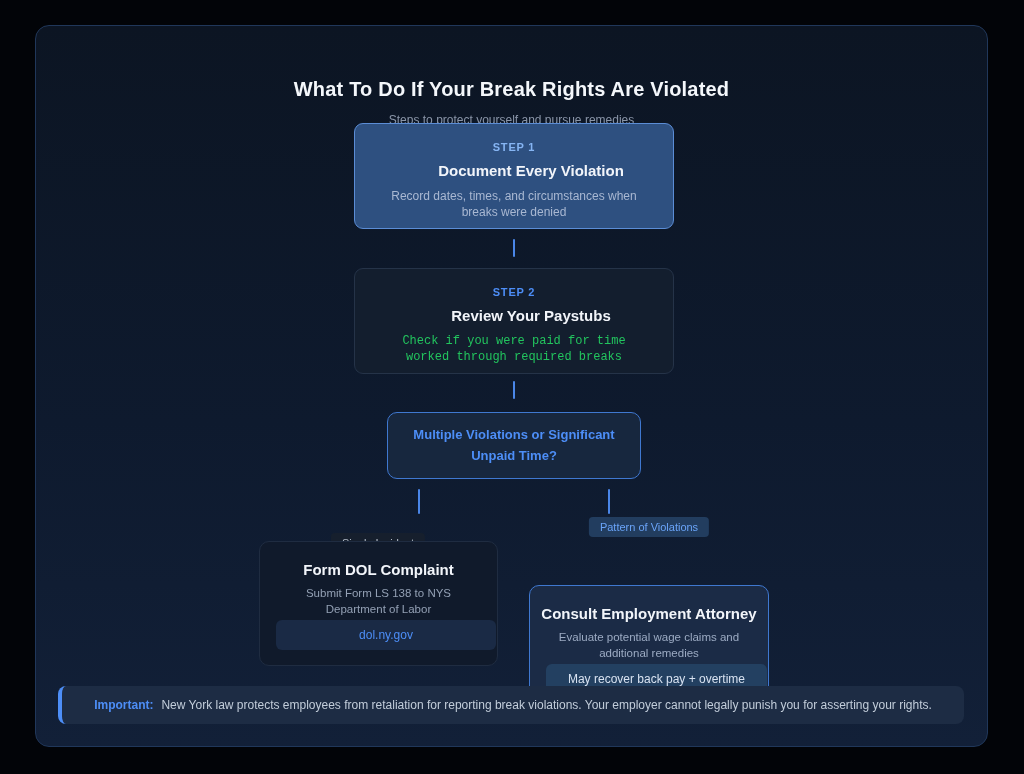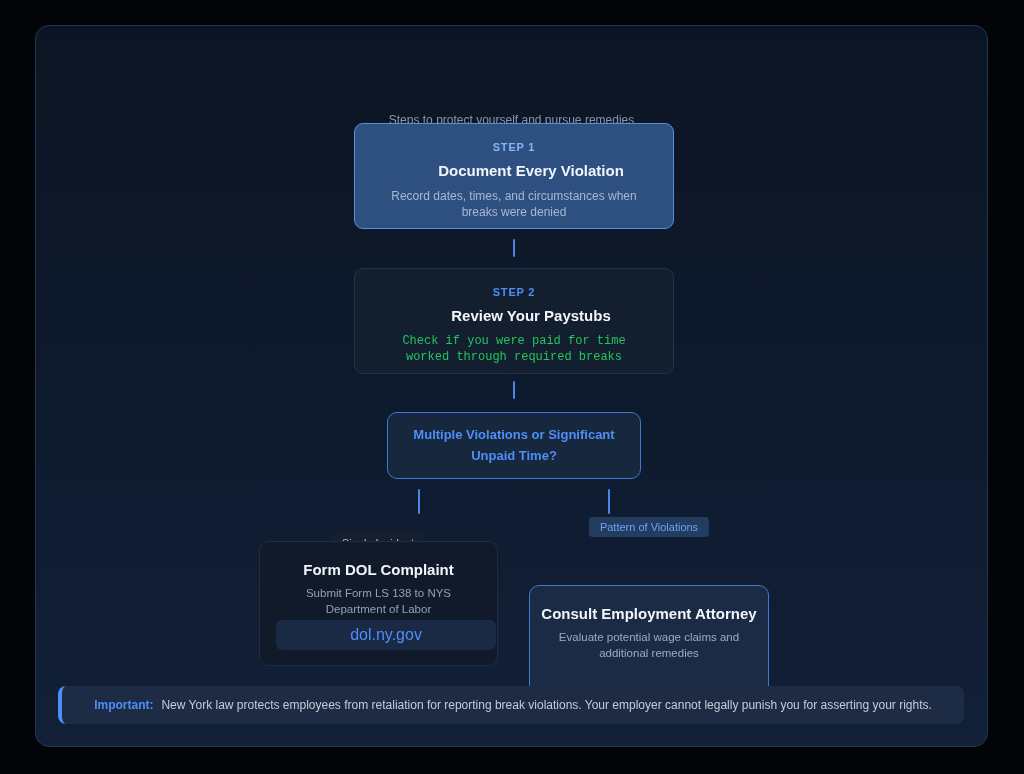--- a/index.html
+++ b/index.html
@@ -170,21 +170,21 @@
   .outcome-left .outcome-desc { color: #93a0b4; }
   .outcome-right .outcome-desc { color: #9cabc3; }
   .outcome-pill {
     position: absolute;
     left: 16px; right: 1px; bottom: 15px;
     height: 30px;
     border-radius: 6px;
     display: flex;
     align-items: center;
     justify-content: center;
-    font-size: 16px;
+    font-size: 12px;
   }
   .pill-link {
     background: #1a2a45;
     color: var(--accent);
     cursor: pointer;
   }
   .pill-note {
     background: #234061;
     color: #d8e2f1;
   }
@@ -207,20 +207,21 @@
     margin-right: 8px;
   }
   .important-text { color: #c2cdda; }
 </style>
 </head>
 <body>
 
 <div class="stage">
   <div class="panel">
 
+    <div class="page-title">What To Do If Your Break Rights Are Violated</div>
     <div class="page-subtitle">Steps to protect yourself and pursue remedies</div>
 
     <div class="step-card step-1">
       <div class="step-label">STEP 1</div>
       <div class="step-title">Document Every Violation</div>
       <div class="step-desc">Record dates, times, and circumstances when breaks were denied</div>
     </div>
 
     <div class="connector connector-1"></div>
 
@@ -244,20 +245,21 @@
 
     <div class="outcome-card outcome-left">
       <div class="outcome-title">Form DOL Complaint</div>
       <div class="outcome-desc">Submit Form LS 138 to NYS Department of Labor</div>
       <div class="outcome-pill pill-link">dol.ny.gov</div>
     </div>
 
     <div class="outcome-card outcome-right">
       <div class="outcome-title">Consult Employment Attorney</div>
       <div class="outcome-desc">Evaluate potential wage claims and additional remedies</div>
+      <div class="outcome-pill pill-note">May recover back pay + overtime</div>
     </div>
 
     <div class="important-bar">
       <span class="important-label">Important:</span>
       <span class="important-text">New York law protects employees from retaliation for reporting break violations. Your employer cannot legally punish you for asserting your rights.</span>
     </div>
 
   </div>
 </div>
 

